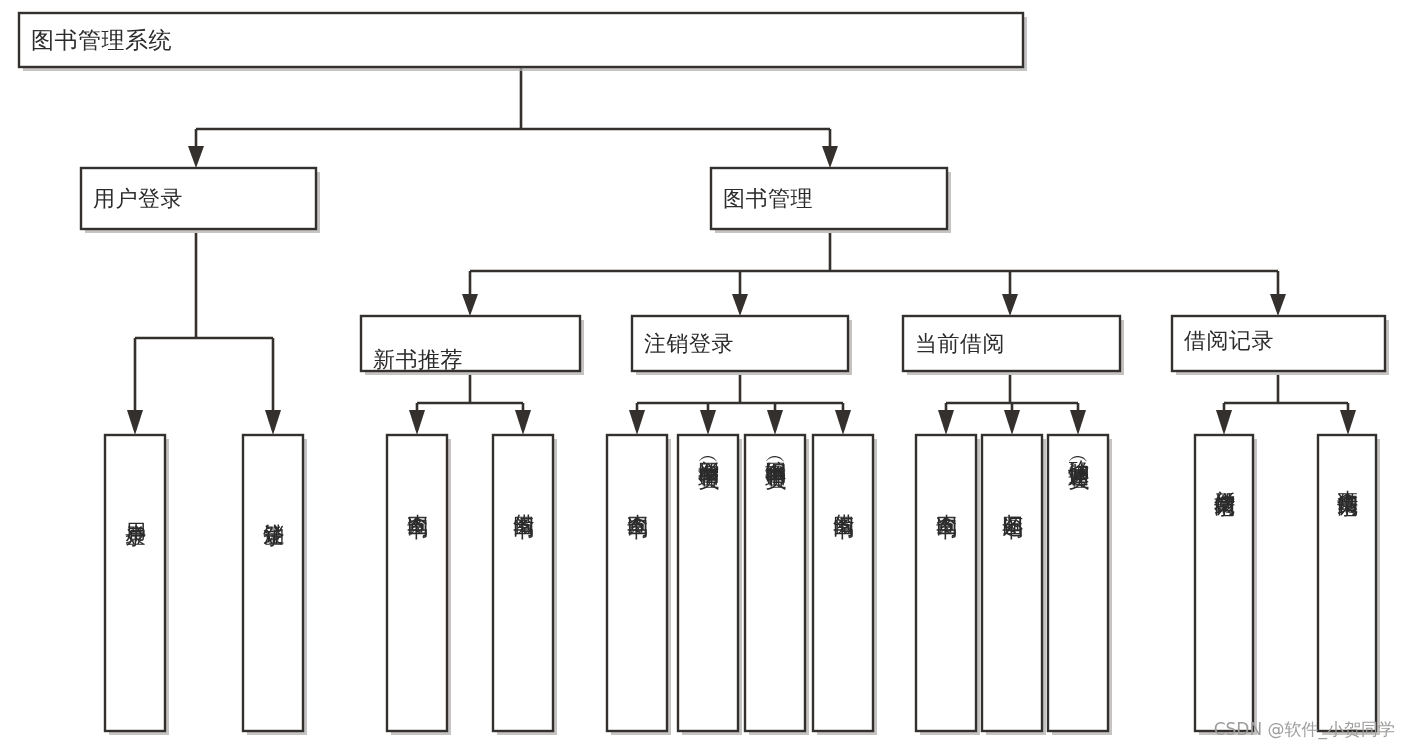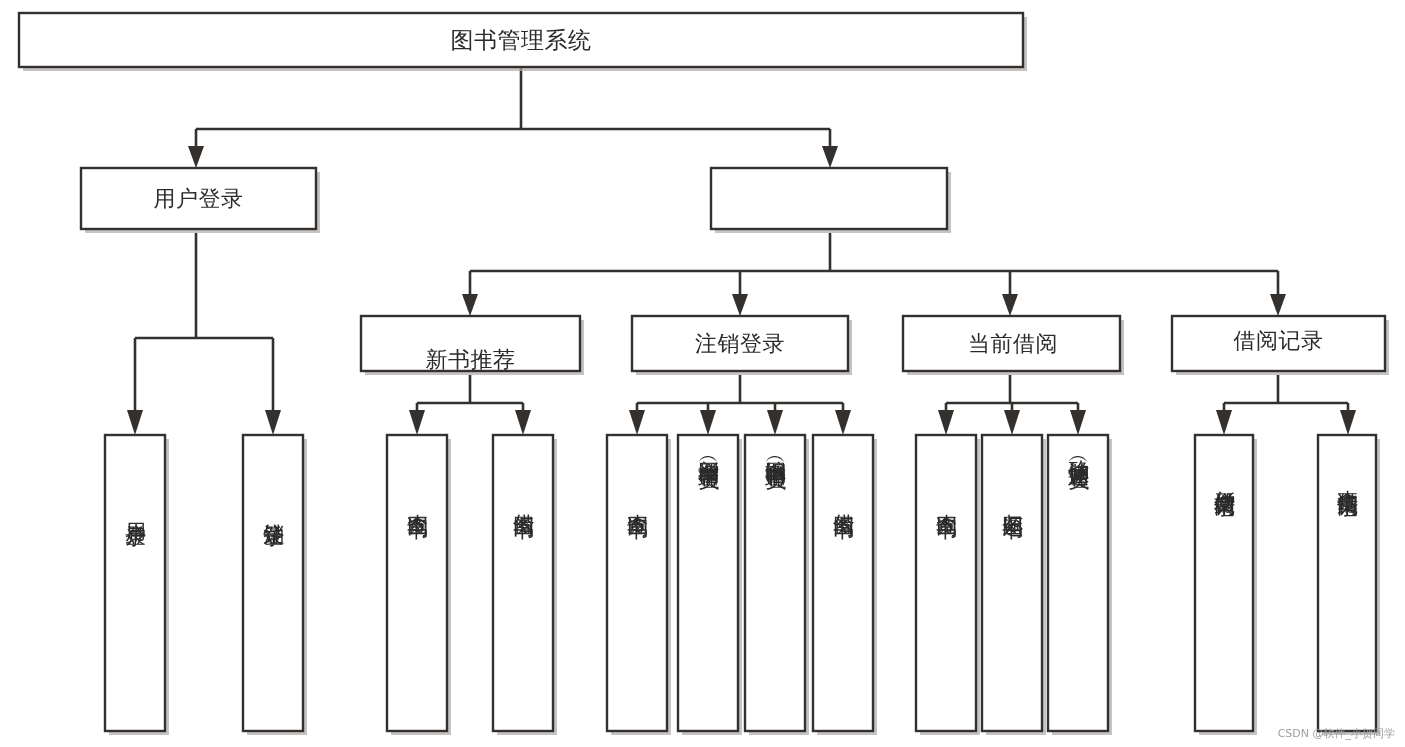--- a/index.html
+++ b/index.html
@@ -61,39 +61,39 @@
     line-height: 1.12;
     color: #2b2b2b;
     letter-spacing: 1.5px;
     white-space: nowrap;
     text-align: center;
   }
   .horiz-label-wrap {
     position: absolute;
     display: flex;
     align-items: center;
-    justify-content: center;
     pointer-events: none;
+    margin-left: 12px;
   }
   .horiz-label {
     font-family: "DejaVu Sans", "Liberation Sans", sans-serif;
     font-size: 22px;
     color: #2b2b2b;
     white-space: nowrap;
     letter-spacing: 0.5px;
   }
   .root-label {
     font-size: 23px;
   }
   #watermark {
     position: absolute;
     right: 10px;
     bottom: 6px;
     font-family: "DejaVu Sans", "Liberation Sans", sans-serif;
-    font-size: 11px;
+    font-size: 17px;
     color: #9d9d9d;
     white-space: nowrap;
     user-select: none;
   }
 </style>
 </head>
 <body>
 
 <div id="diagram-root">
 
@@ -226,20 +226,23 @@
   </svg>
 
   <div class="horiz-label-wrap" style="left:19px; top:13px; width:1004px; height:54px;">
     <span class="horiz-label root-label">图书管理系统</span>
   </div>
 
   <div class="horiz-label-wrap" style="left:81px; top:168px; width:235px; height:61px;">
     <span class="horiz-label">用户登录</span>
   </div>
 
+  <div class="horiz-label-wrap" style="left:711px; top:168px; width:236px; height:61px;">
+    <span class="horiz-label">图书管理</span>
+  </div>
 
   <div class="horiz-label-wrap" style="left:361px; top:332px; width:219px; height:55px;">
     <span class="horiz-label">新书推荐</span>
   </div>
 
   <div class="horiz-label-wrap" style="left:632px; top:316px; width:216px; height:55px;">
     <span class="horiz-label">注销登录</span>
   </div>
 
   <div class="horiz-label-wrap" style="left:903px; top:316px; width:220px; height:55px;">

